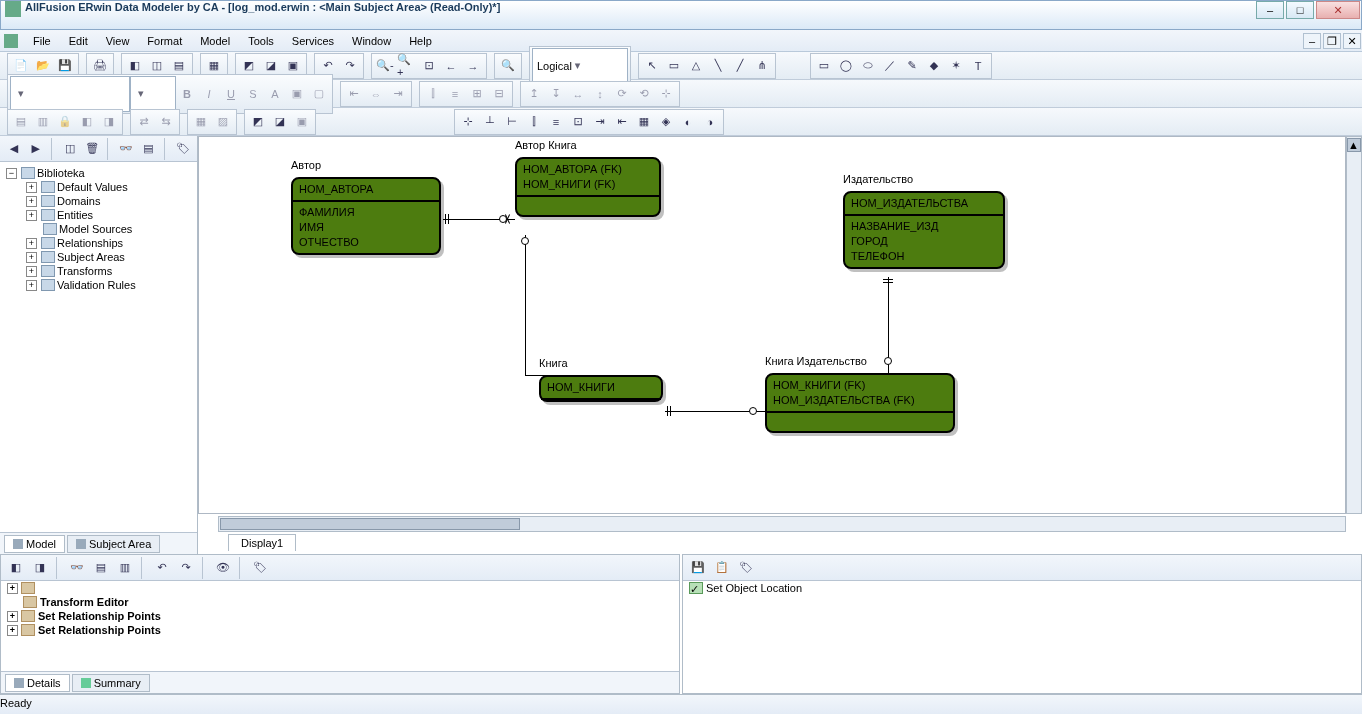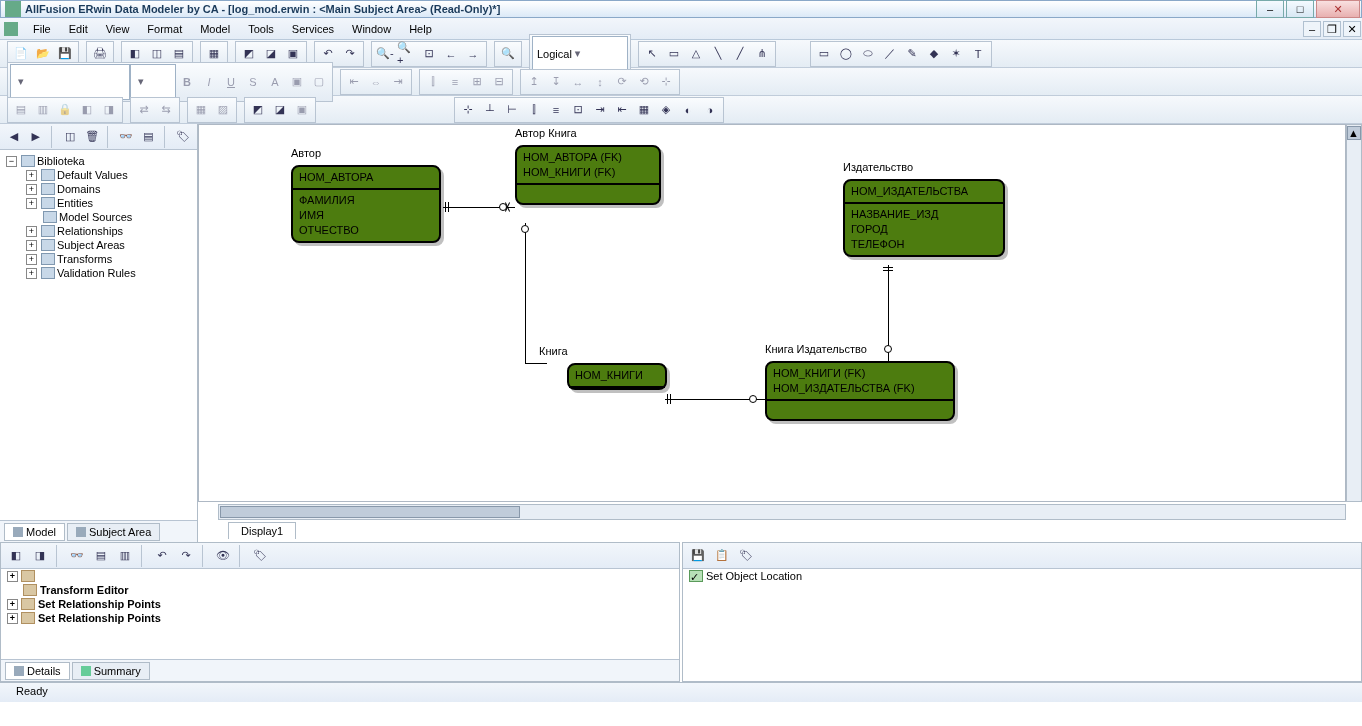--- a/index.html
+++ b/index.html
@@ -1,19 +1,19 @@
 <!DOCTYPE html>
 <html><head>
 <meta charset="utf-8">
 <style>
 * { box-sizing: border-box; font-family: Tahoma, sans-serif; font-size: 11px; margin: 0; padding: 0; }
 body { background: #fff; overflow: hidden; width: 1362px; height: 726px; }
 
 
-.titlebar { height: 18px; background: linear-gradient(#fff,#dbe9f7); border: 1px solid #8aa8c8; display: flex; align-items: center; }
+.titlebar { height: 30px; background: linear-gradient(#fff,#dbe9f7); border: 1px solid #8aa8c8; display: flex; }
 .titlebar .app-icon { width: 16px; height: 16px; margin: 0 4px; background: #6a8; }
 .titlebar .title { flex: 1; color: #1a3a5a; font-weight: bold; }
 .titlebar .wbtn { width: 28px; height: 18px; border: 1px solid #7aa; margin: 0 1px; background: linear-gradient(#f4faff,#d8e8f4); text-align: center; line-height: 16px; }
 .titlebar .wbtn.close { width: 44px; background: linear-gradient(#f9e0e0,#e8b0b0); border-color: #c88; color: #a33; }
 
 
 .menubar { height: 22px; background: linear-gradient(#f2f6fb,#e4ecf6); border-bottom: 1px solid #b9c9da; display: flex; align-items: center; padding-left: 4px; }
 .menubar .mi { padding: 2px 9px; cursor: default; }
 .menubar .mdi { margin-left: auto; display:flex; }
 .menubar .mdi .sb { width: 18px; height: 16px; border: 1px solid #b0c0d0; margin: 0 1px; background: #eef4fa; text-align:center; line-height:14px; }
@@ -71,21 +71,21 @@
 .bpanel.left { margin-right:2px; }
 .b-toolbar { height:26px; background:linear-gradient(#f2f6fb,#e4ecf6); border-bottom:1px solid #b8c4d2; display:flex; align-items:center; padding:0 4px; gap:2px; }
 .b-body { flex:1; background:#fff; overflow:auto; }
 .b-body .row { display:flex; align-items:center; padding:1px 6px; gap:3px; }
 .b-body .row .exp { width:11px; height:11px; border:1px solid #888; line-height:8px; text-align:center; font-size:9px; }
 .b-body .row .ricon { width:14px; height:12px; background:#d9c7a3; border:1px solid #b09060; }
 .b-body .row .ricon.green { background:#b7e0b7; border-color:#5a9a5a; }
 .b-body .row.bold { font-weight:bold; }
 .b-tabs { height:22px; background:#f1f5fa; border-top:1px solid #b8c4d2; display:flex; align-items:center; padding:0 4px; }
 
-.statusbar { height: 20px; background: linear-gradient(#f2f6fb,#e4ecf6); border-top:1px solid #b0bcc8; padding:2px 16px; }
+.statusbar { height: 20px; background: linear-gradient(#f2f6fb,#e4ecf6); border-top:1px solid #b0bcc8; padding:2px 0; }
 </style>
 </head>
 <body>
 
 <div class="titlebar">
   <div class="app-icon"></div>
   <div class="title">AllFusion ERwin Data Modeler by CA - [log_mod.erwin : &lt;Main Subject Area&gt; (Read-Only)*]</div>
   <div class="wbtn">–</div>
   <div class="wbtn">□</div>
   <div class="wbtn close">✕</div>
@@ -364,21 +364,21 @@
           <div class="attrs">
             <div>НАЗВАНИЕ_ИЗД</div>
             <div>ГОРОД</div>
             <div>ТЕЛЕФОН</div>
           </div>
         </div>
       </div>
 
       <div class="entity" style="left:340px; top:238px;">
         <div class="hdr">Книга</div>
-        <div class="box" style="width:100px;margin-left:28px;">
+        <div class="box" style="width:124px;">
           <div class="pk">
               <div>НОМ_КНИГИ</div>
             </div>
         </div>
       </div>
 
       <div class="entity" style="left:566px; top:236px;">
         <div class="hdr">Книга Издательство</div>
         <div class="box" style="width:190px;">
           <div class="pk">

